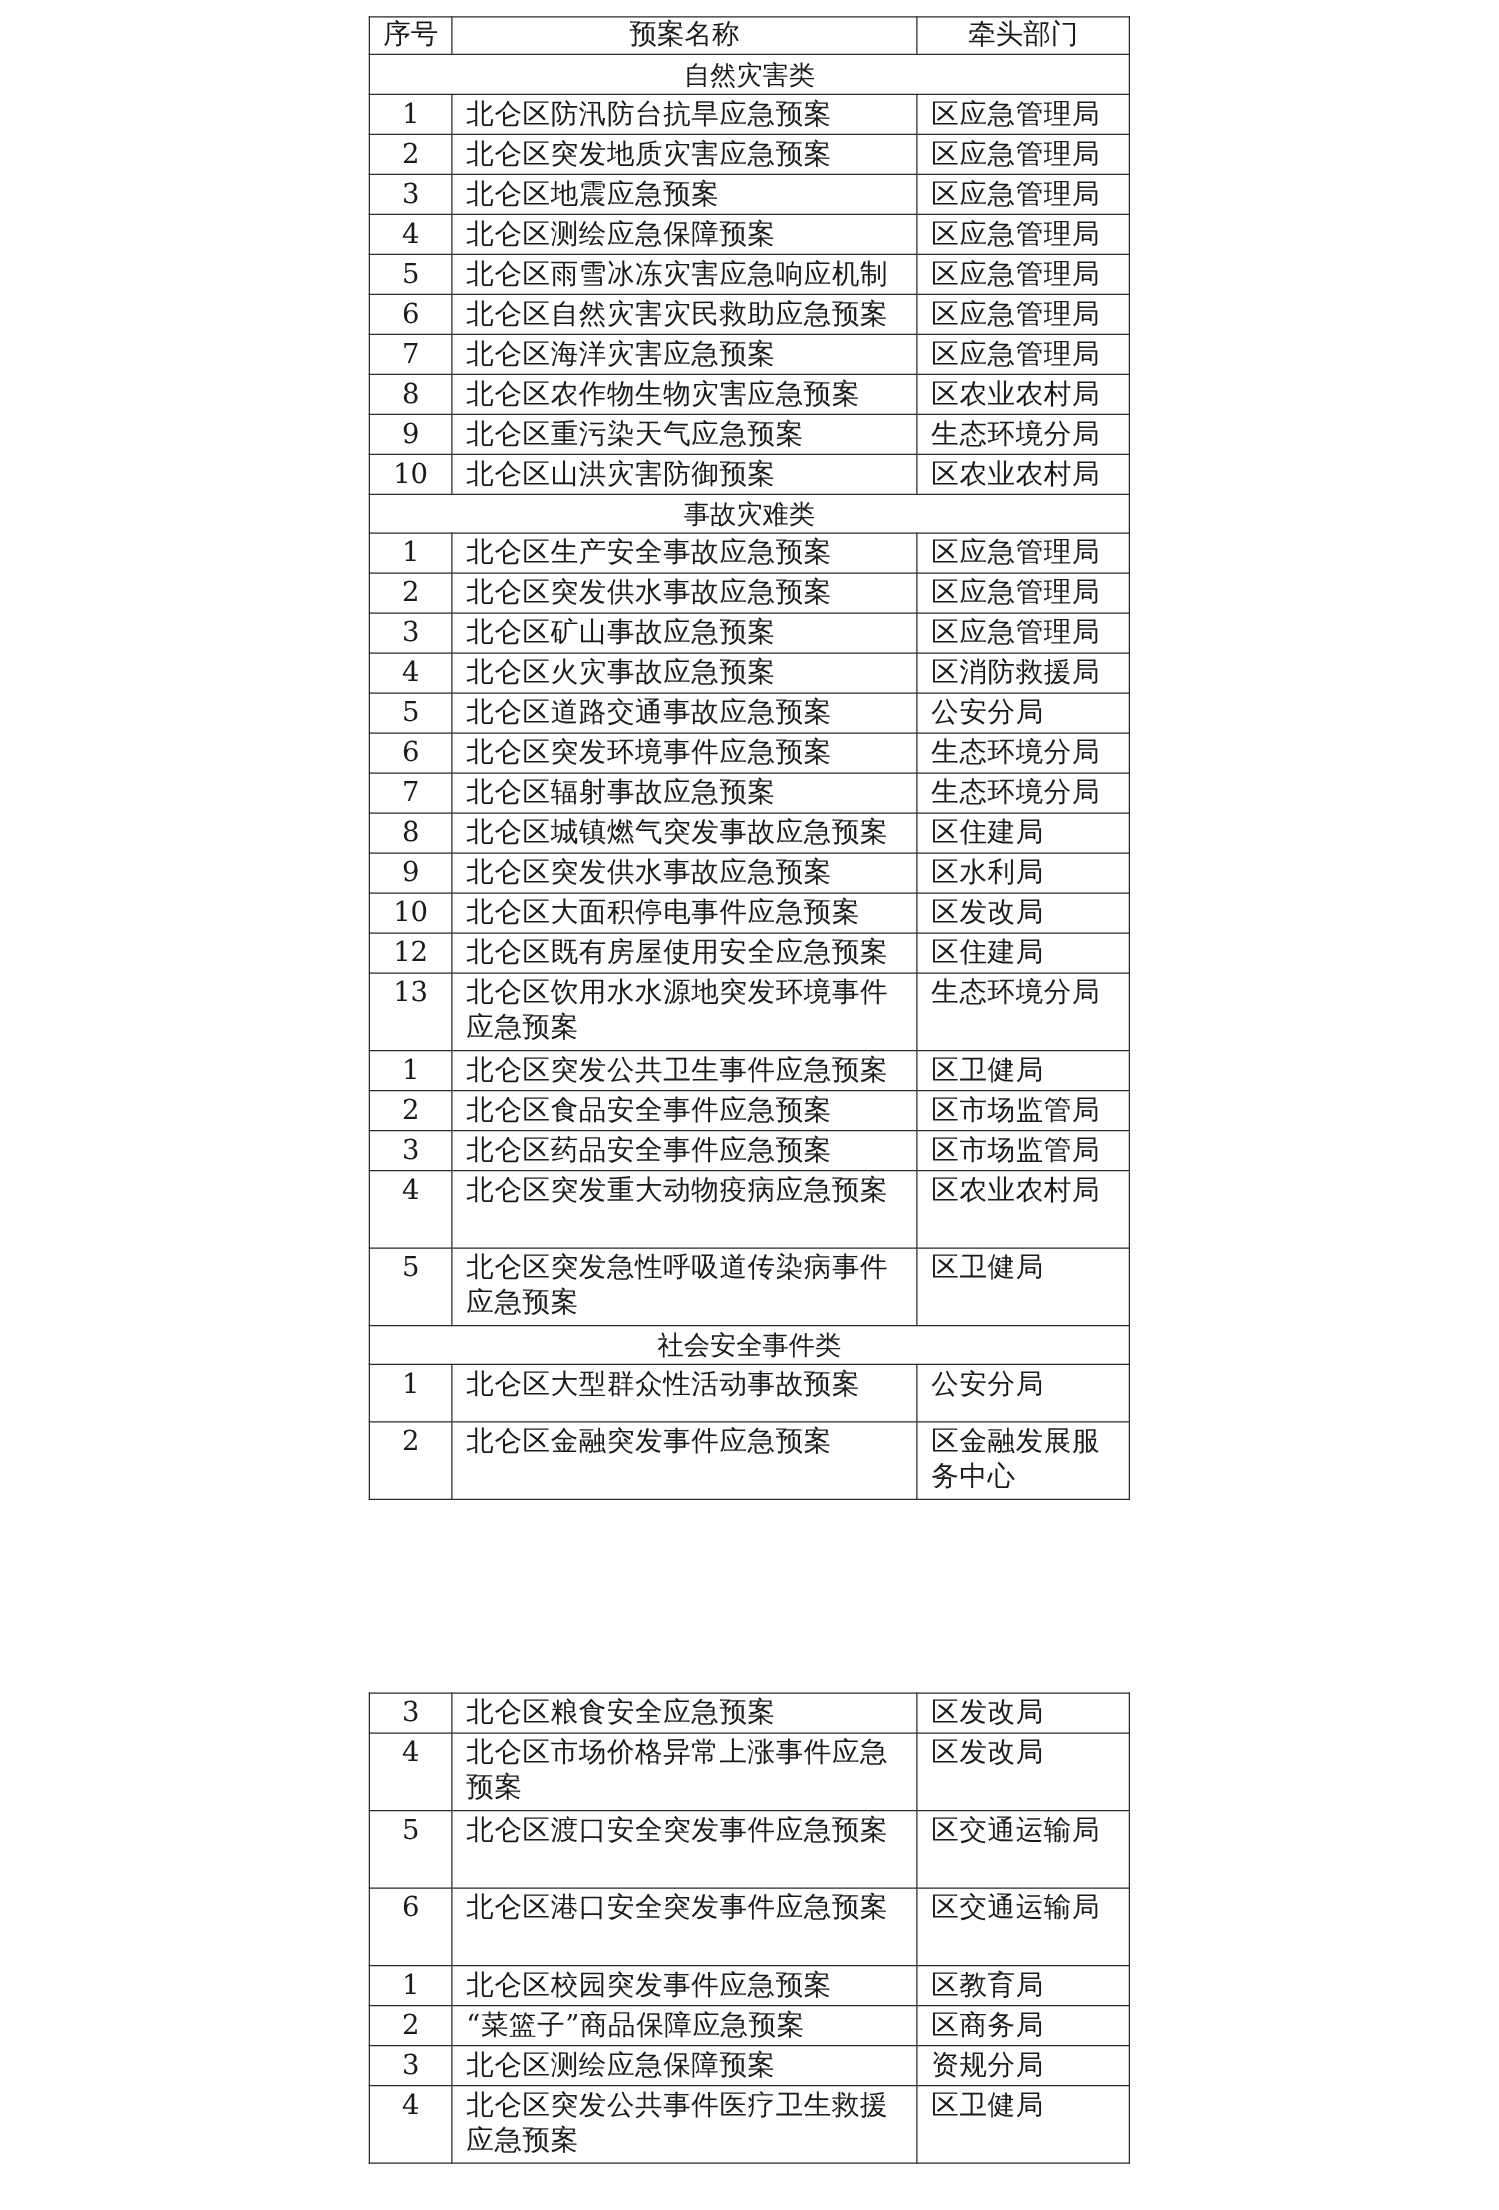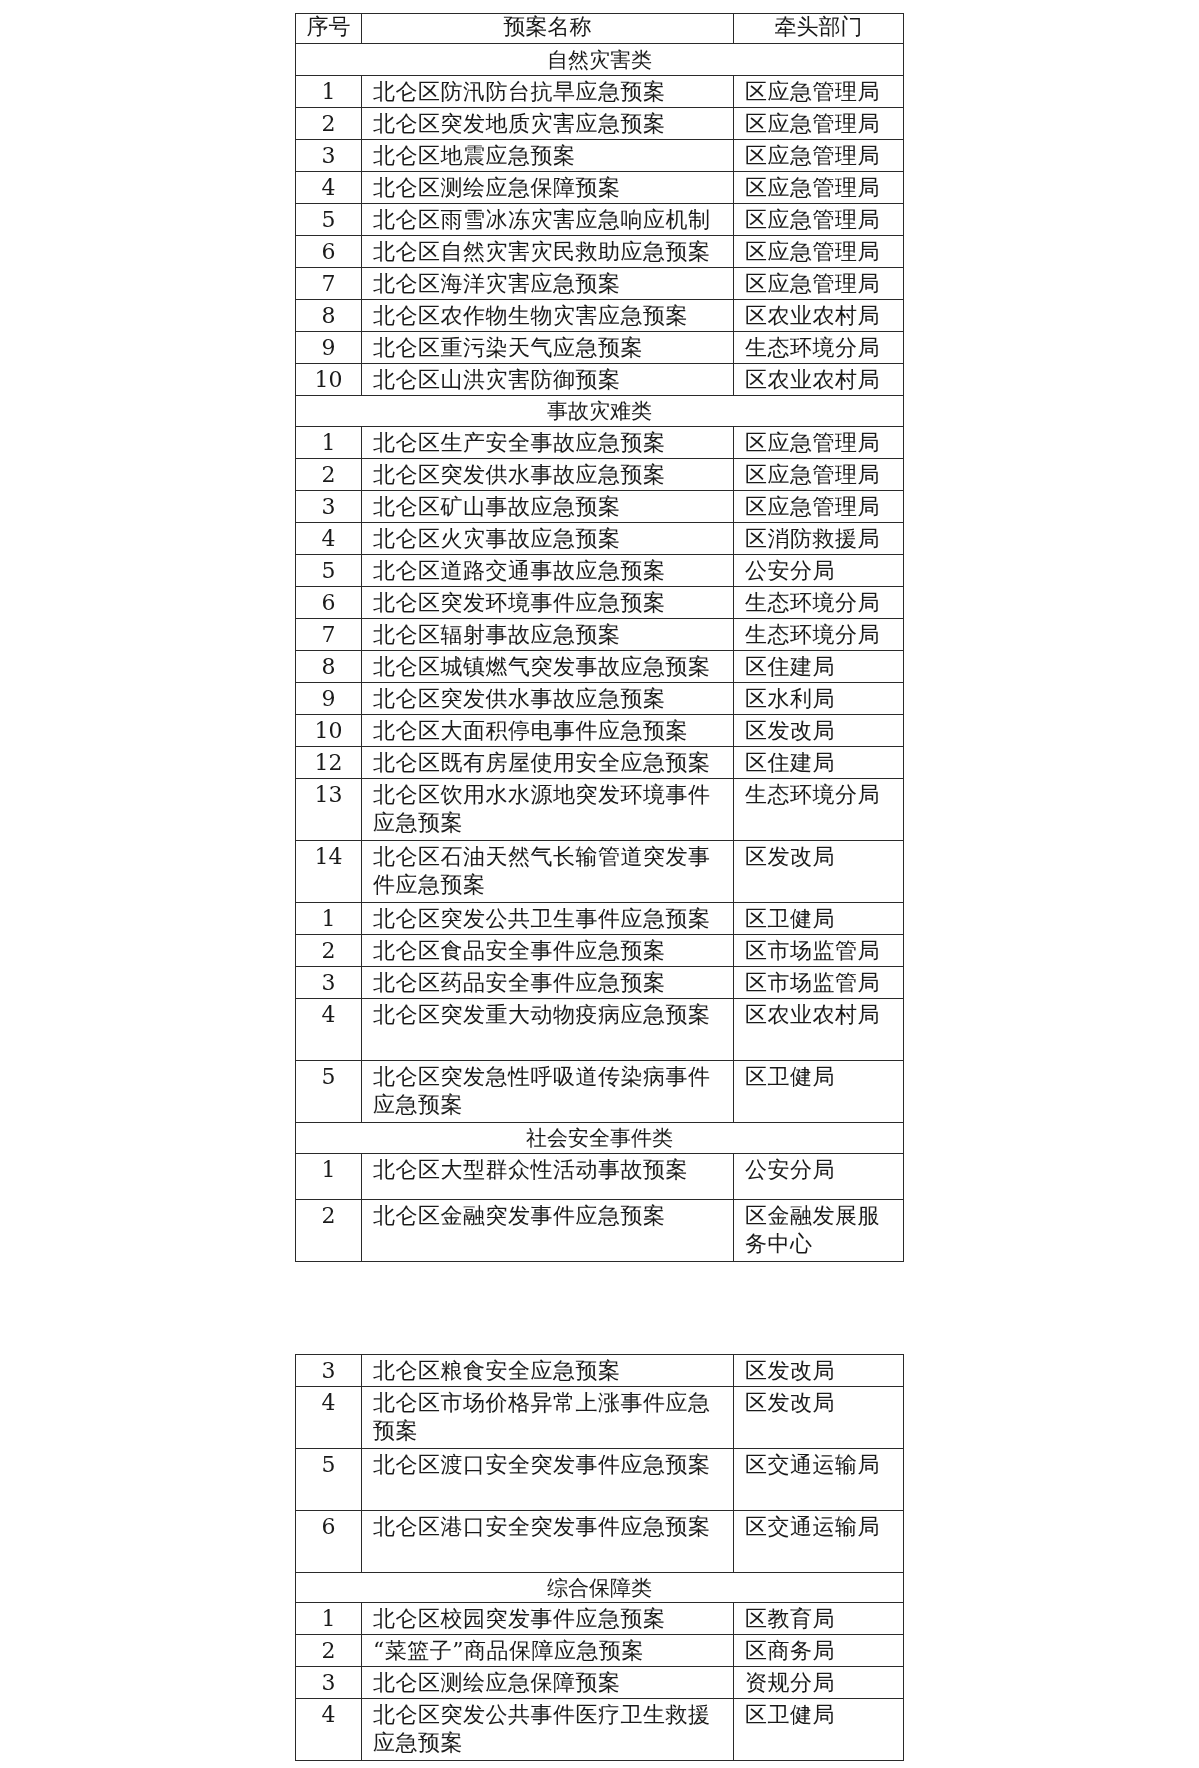--- a/index.html
+++ b/index.html
@@ -145,25 +145,20 @@
     <tr class="r1">
         <td class="no">12</td>
         <td class="name">北仑区既有房屋使用安全应急预案</td>
         <td class="dept">区住建局</td>
       </tr>
     <tr class="r2">
         <td class="no">13</td>
         <td class="name">北仑区饮用水水源地突发环境事件应急预案</td>
         <td class="dept">生态环境分局</td>
       </tr>
-    <tr class="r2">
-        <td class="no">14</td>
-        <td class="name">北仑区石油天然气长输管道突发事件应急预案</td>
-        <td class="dept">区发改局</td>
-      </tr>
 
     <tr class="r1">
         <td class="no">1</td>
         <td class="name">北仑区突发公共卫生事件应急预案</td>
         <td class="dept">区卫健局</td>
       </tr>
     <tr class="r1">
         <td class="no">2</td>
         <td class="name">北仑区食品安全事件应急预案</td>
         <td class="dept">区市场监管局</td>
@@ -221,23 +216,20 @@
         <td class="no">5</td>
         <td class="name">北仑区渡口安全突发事件应急预案</td>
         <td class="dept">区交通运输局</td>
       </tr>
     <tr class="r2">
         <td class="no">6</td>
         <td class="name">北仑区港口安全突发事件应急预案</td>
         <td class="dept">区交通运输局</td>
       </tr>
 
-    <tr class="cat" style="height:30px;">
-      <td colspan="3">综合保障类</td>
-    </tr>
     <tr class="r1">
         <td class="no">1</td>
         <td class="name">北仑区校园突发事件应急预案</td>
         <td class="dept">区教育局</td>
       </tr>
     <tr class="r1">
         <td class="no">2</td>
         <td class="name">“菜篮子”商品保障应急预案</td>
         <td class="dept">区商务局</td>
       </tr>

